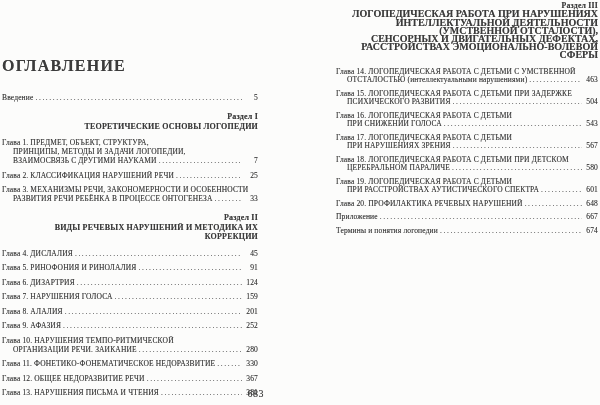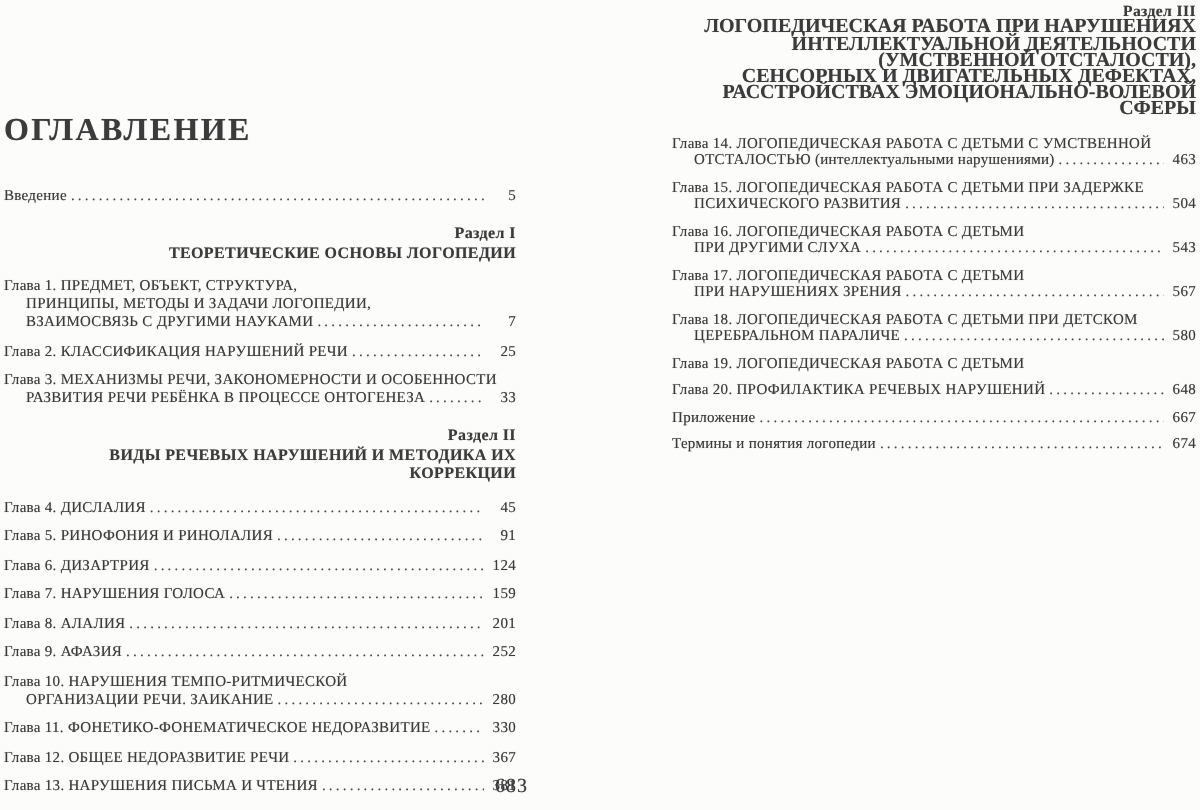--- a/index.html
+++ b/index.html
@@ -211,21 +211,21 @@
             <span class="entry-text">ПСИХИЧЕСКОГО РАЗВИТИЯ</span>
             <span class="leader"></span>
             <span class="pagenum">504</span>
           </div>
         </div>
         <div class="entry">
           <div class="entry-line">
             <span class="entry-text">Глава 16. ЛОГОПЕДИЧЕСКАЯ РАБОТА С ДЕТЬМИ</span>
           </div>
           <div class="entry-line cont">
-            <span class="entry-text">ПРИ ДРУГИМИ СЛУХА</span>
+            <span class="entry-text">ПРИ СНИЖЕНИИ ГОЛОСА</span>
             <span class="leader"></span>
             <span class="pagenum">543</span>
           </div>
         </div>
         <div class="entry">
           <div class="entry-line">
             <span class="entry-text">Глава 17. ЛОГОПЕДИЧЕСКАЯ РАБОТА С ДЕТЬМИ</span>
           </div>
           <div class="entry-line cont">
             <span class="entry-text">ПРИ НАРУШЕНИЯХ ЗРЕНИЯ</span>
@@ -239,20 +239,25 @@
           </div>
           <div class="entry-line cont">
             <span class="entry-text">ЦЕРЕБРАЛЬНОМ ПАРАЛИЧЕ</span>
             <span class="leader"></span>
             <span class="pagenum">580</span>
           </div>
         </div>
         <div class="entry">
           <div class="entry-line">
             <span class="entry-text">Глава 19. ЛОГОПЕДИЧЕСКАЯ РАБОТА С ДЕТЬМИ</span>
+          </div>
+          <div class="entry-line cont">
+            <span class="entry-text">ПРИ РАССТРОЙСТВАХ АУТИСТИЧЕСКОГО СПЕКТРА</span>
+            <span class="leader"></span>
+            <span class="pagenum">601</span>
           </div>
         </div>
         <div class="entry">
           <div class="entry-line">
             <span class="entry-text">Глава 20. ПРОФИЛАКТИКА РЕЧЕВЫХ НАРУШЕНИЙ</span>
             <span class="leader"></span>
             <span class="pagenum">648</span>
           </div>
         </div>
         <div class="entry">

